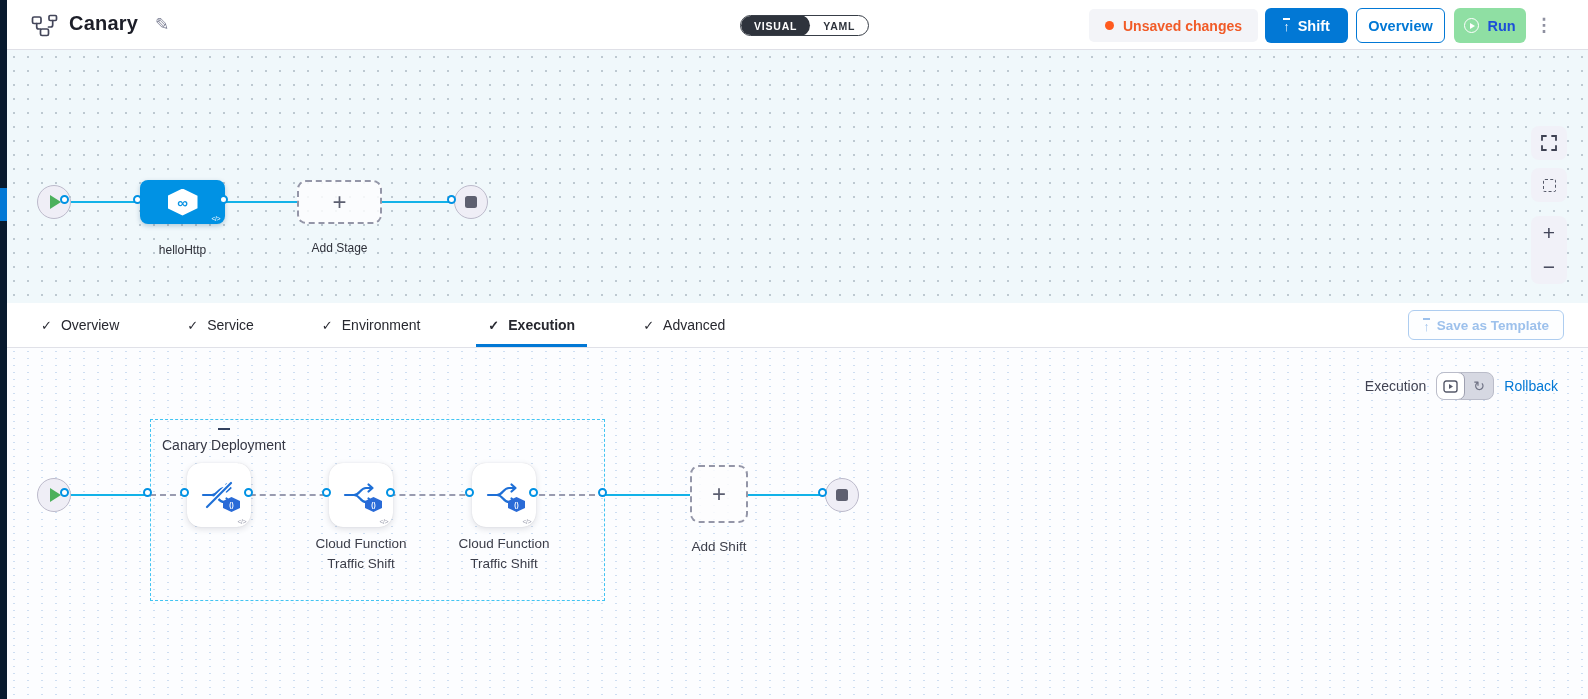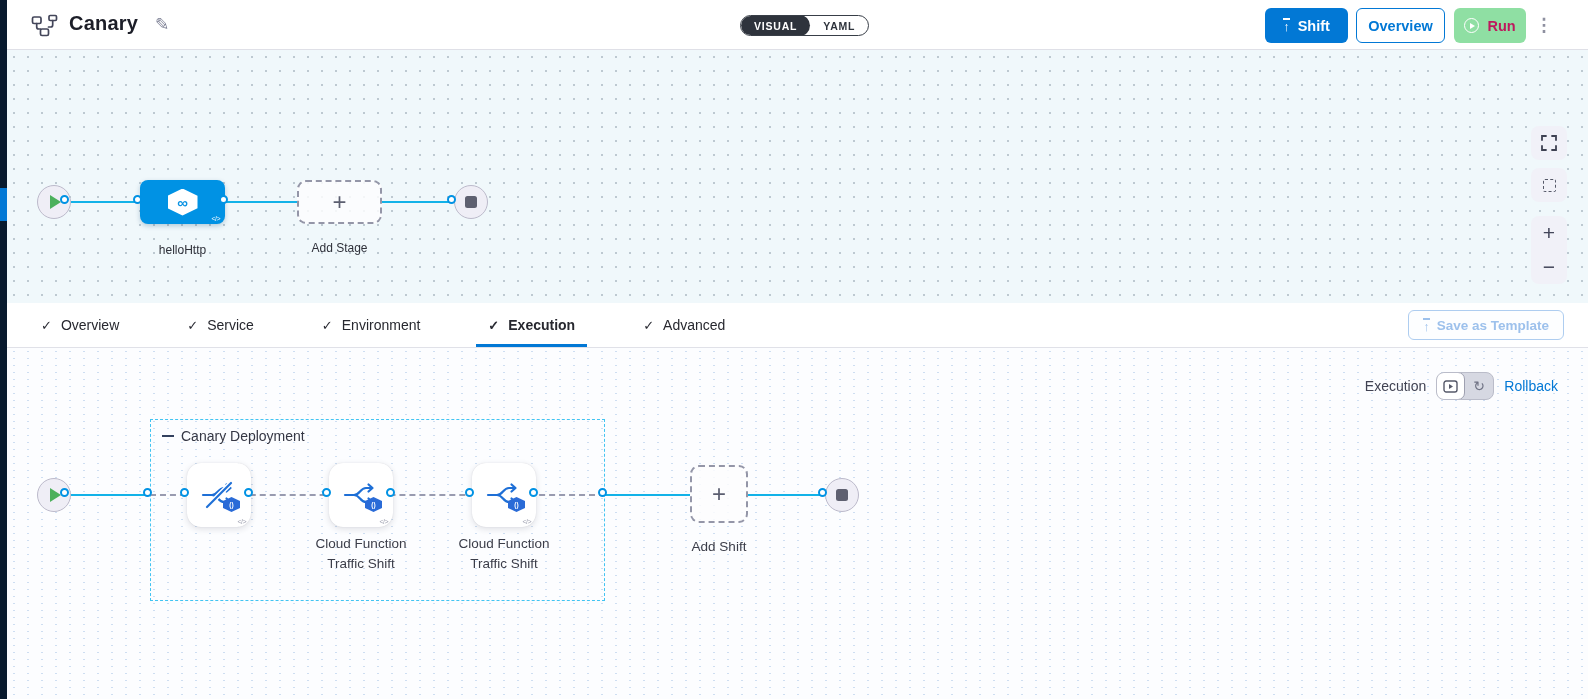--- a/index.html
+++ b/index.html
@@ -22,21 +22,21 @@
   .mode-seg.sel { background:#2e333c; color:#fff; border-radius:11px; }
   .mode-seg.unsel { color:#2e333c; }
 
   .unsaved-pill { position:absolute; left:1082px; top:9px; height:33px; padding:0 16px; background:#f3f4f8; border-radius:5px; display:flex; align-items:center; gap:9px; }
   .unsaved-dot { width:9px; height:9px; border-radius:50%; background:#ff5a1f; }
   .unsaved-text { font-size:14px; font-weight:700; color:#f15b28; }
 
   .btn { position:absolute; top:8px; height:35px; border-radius:6px; display:flex; align-items:center; justify-content:center; gap:8px; font-size:14.5px; font-weight:700; cursor:pointer; }
   .btn-save { left:1258px; width:83px; background:#0278d5; color:#fff; }
   .btn-discard { left:1349px; width:89px; background:#fff; border:1.5px solid #0278d5; color:#0278d5; }
-  .btn-run { left:1447px; width:72px; background:#8fdfa3; color:#be185d; }
+  .btn-run { left:1447px; width:72px; background:#8fdfa3; color:#1d4ed8; }
   .upload-arrow { display:inline-block; border-top:2px solid currentColor; padding-top:0px; font-size:13px; line-height:13px; font-weight:700; }
   .run-play { width:15px; height:15px; border:1.6px solid #fff; border-radius:50%; display:flex; align-items:center; justify-content:center; }
   .run-play i { display:block; width:0; height:0; border-left:5px solid #fff; border-top:3px solid transparent; border-bottom:3px solid transparent; margin-left:1.5px; }
   .kebab { position:absolute; left:1527px; top:13px; width:20px; height:24px; font-size:18px; font-weight:700; color:#8e90a0; text-align:center; cursor:pointer; line-height:24px; }
 
   
   .canvas-top { position:absolute; left:7px; top:50px; width:1581px; height:253px;
     background-color:#f0f8fb;
     background-image: radial-gradient(#bdc9d1 1px, transparent 1.25px);
     background-size:14px 14px; }
@@ -76,21 +76,21 @@
   
   .exec-row { position:absolute; right:30px; top:24px; display:flex; align-items:center; gap:10px; z-index:6; }
   .exec-label { font-size:14px; color:#404252; }
   .er-toggle { width:58px; height:28px; background:#d6d8e2; border:1px solid #babcc9; border-radius:8px; display:flex; overflow:hidden; }
   .er-seg { width:29px; height:26px; display:flex; align-items:center; justify-content:center; cursor:pointer; }
   .er-seg.active { background:#fff; border:1px solid #9ea0b0; border-radius:7px; margin:-1px 0 -1px -1px; height:28px; }
   .rollback-glyph { font-size:14px; color:#6f7284; }
   .rollback-link { font-size:14px; color:#0278d5; cursor:pointer; }
 
   .group-box { position:absolute; left:143px; top:71px; width:455px; height:182px; border:1.2px dashed #41c4f2; z-index:0; }
-  .group-head { position:absolute; left:155px; top:80px; display:flex; align-items:center; gap:7px; z-index:2; }
+  .group-head { position:absolute; left:155px; top:80px; display:flex; align-items:center; gap:7px; z-index:2;flex-direction:column; }
   .collapse-dash { width:12px; height:2.4px; background:#33415e; cursor:pointer; }
   .group-title { font-size:14px; color:#353744; }
 
   .step-card { position:absolute; top:115px; width:64px; height:64px; background:#fff; border-radius:14px; box-shadow:0 2px 6px rgba(40,41,61,.14), 0 0 1px rgba(40,41,61,.18); display:flex; align-items:center; justify-content:center; z-index:3; cursor:pointer; }
   .badge-hex { position:absolute; right:11px; bottom:15px; width:17px; height:15px; background:#2a6bd7; clip-path:polygon(50% 0%,100% 27%,100% 73%,50% 100%,0% 73%,0% 27%); color:#fff; font-size:6.5px; font-weight:700; display:flex; align-items:center; justify-content:center; }
   .code-tag-g { position:absolute; right:5px; bottom:2px; font-size:7px; color:#9fa1b0; letter-spacing:-.5px; }
   .step-label { position:absolute; top:186px; width:126px; font-size:13.5px; line-height:20px; color:#3b3d49; text-align:center; z-index:2; }
 </style>
 </head>
 <body>
@@ -106,20 +106,24 @@
       <path d="M21.7 6.5 v4.5 a2 2 0 0 1 -2 2 h-2.2"></path>
     </svg>
     <div class="page-title">Canary</div>
     <div class="edit-icon">✎</div>
 
     <div class="mode-toggle">
       <div class="mode-seg sel">VISUAL</div>
       <div class="mode-seg unsel">YAML</div>
     </div>
 
+    <div class="unsaved-pill">
+      <span class="unsaved-dot"></span>
+      <span class="unsaved-text">Unsaved changes</span>
+    </div>
 
     <div class="btn btn-save">
       <span class="upload-arrow">↑</span>
       <span>Shift</span>
     </div>
     <div class="btn btn-discard">
       <span>Overview</span>
     </div>
     <div class="btn btn-run">
       <span class="run-play">

